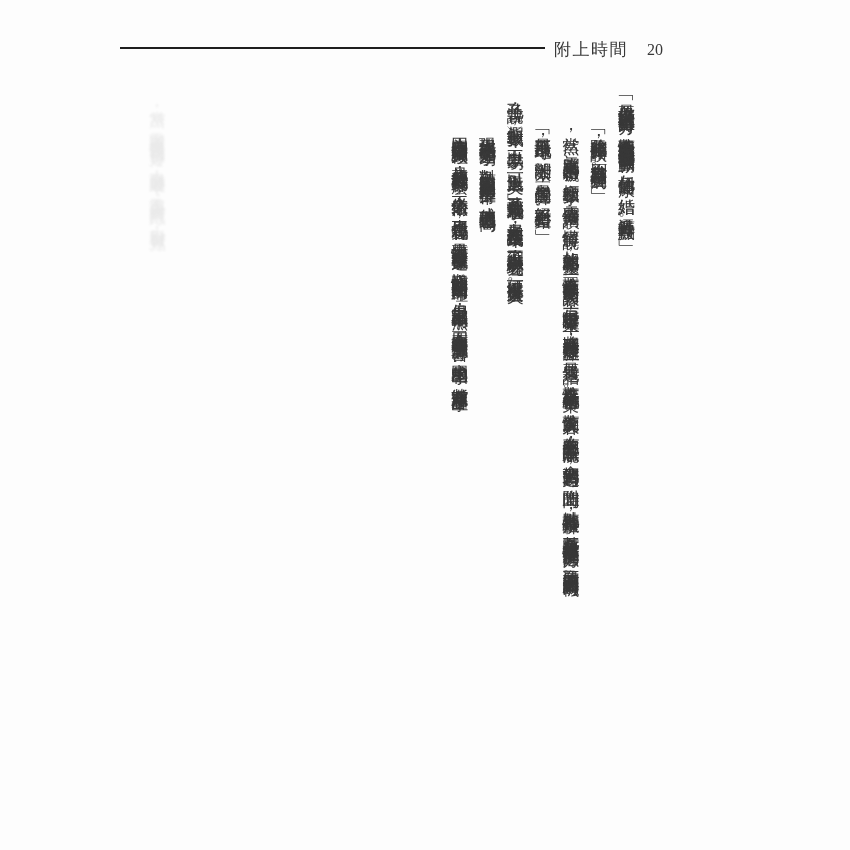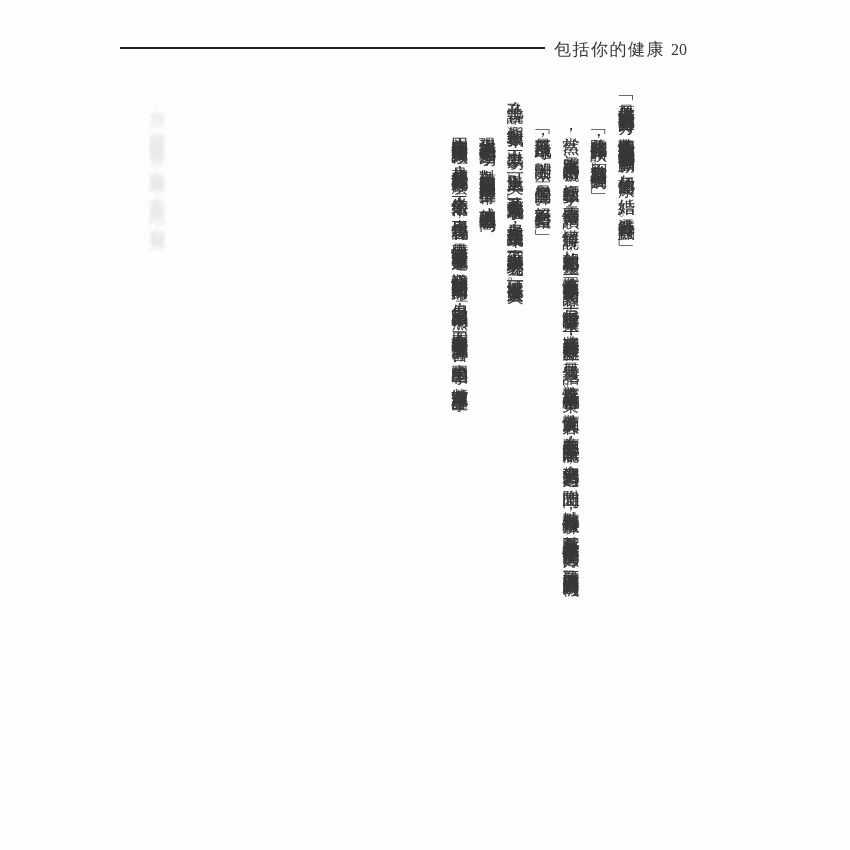--- a/index.html
+++ b/index.html
@@ -13,21 +13,21 @@
   
   .header-rule{
     position:absolute;left:120px;top:47px;
     width:425px;height:2px;background:var(--rule,#1e1e1e);
   }
   .running-head{
     position:absolute;top:38px;left:554px;
     font-size:17px;color:var(--ink,#2e2e2e);
     letter-spacing:1.5px;white-space:nowrap;
   }
-  .running-head .pagenum{margin-left:6px;letter-spacing:0;font-size:16px;}
+  .running-head .pagenum{margin-left:19px;letter-spacing:0;font-size:16px;}
   
   .text-block{
     position:absolute;top:90px;right:210px;
     width:452px;height:718px;
     writing-mode:vertical-rl;
     font-size:17px;
     line-height:27.8px;
     letter-spacing:0.9px;
     color:var(--ink,#383838);
     overflow:hidden;
@@ -47,21 +47,21 @@
   }
 </style>
 </head>
 <body>
 
 <div class="page">
 
   <div class="header-rule"></div>
 
   <div class="running-head">
-    <span>包括你的健康</span><span class="pagenum">20</span>
+    <span>附上時間</span><span class="pagenum">20</span>
   </div>
 
   <div class="ghost">當然，電腦跑出來的只是符號、座標和數字，需要懂得判讀，懂得解說，</div>
 
   <div class="text-block">
       <p>「只要你提供得出正確的出生年月日時分，董惟森即能替你精確地抓住你生命裡的每一個脈動，包括你的健康、結婚、升遷等轉捩時點。」</p>
       <p class="indent">「除非電腦操作錯誤，否則其結果是不容置疑的。」</p>
       <p class="indent">當然，電腦跑出來的只是符號、座標和數字，需要懂得判讀，懂得解說，如此的專業和繁複，董惟森一天只接受兩個「初診」客人，但是診斷書一確立下來，將來遇到什麼疑難雜症，只要一通電話，董惟森馬上就會給他答案。董惟森的客人，有的在北平談生意出了狀況，會把遇到的難題，附上時間、地點傳真給董惟森，甚至有些醫生還根據董惟森指導的方法，自己研判適不適合開刀的時機。</p>
       <p class="indent">「只要不跳出地球，離開太空，占星學的運算，絕對不會出差錯。」</p>
       <p>孔子曾說：「假（加）我數年，五十以學易，可以無大過矣！」連孔子都會感歎地表示：老天如果讓我多活幾年，到了五十得以專心研究易理，便可以沒有什麼大過失了。</p>

